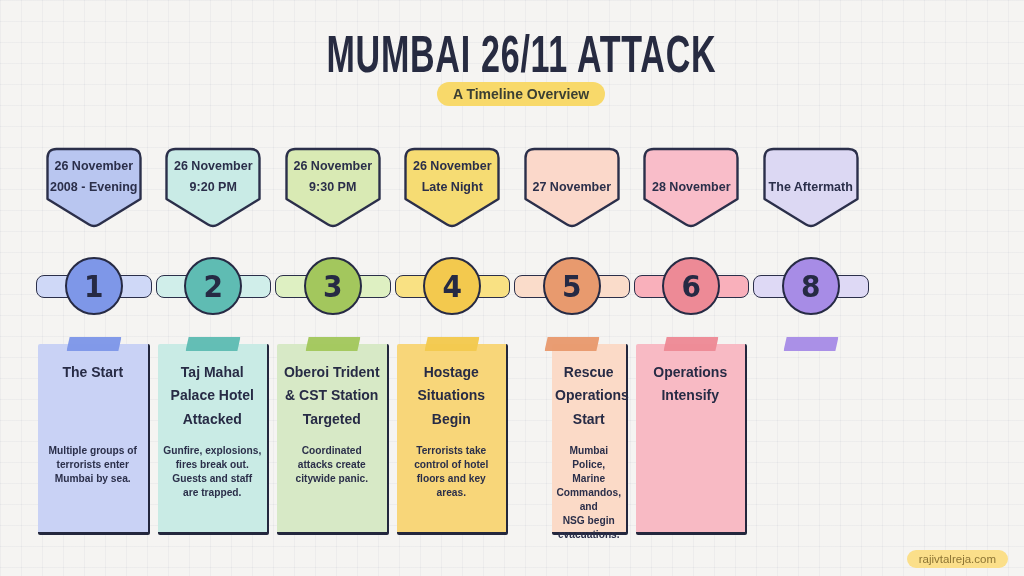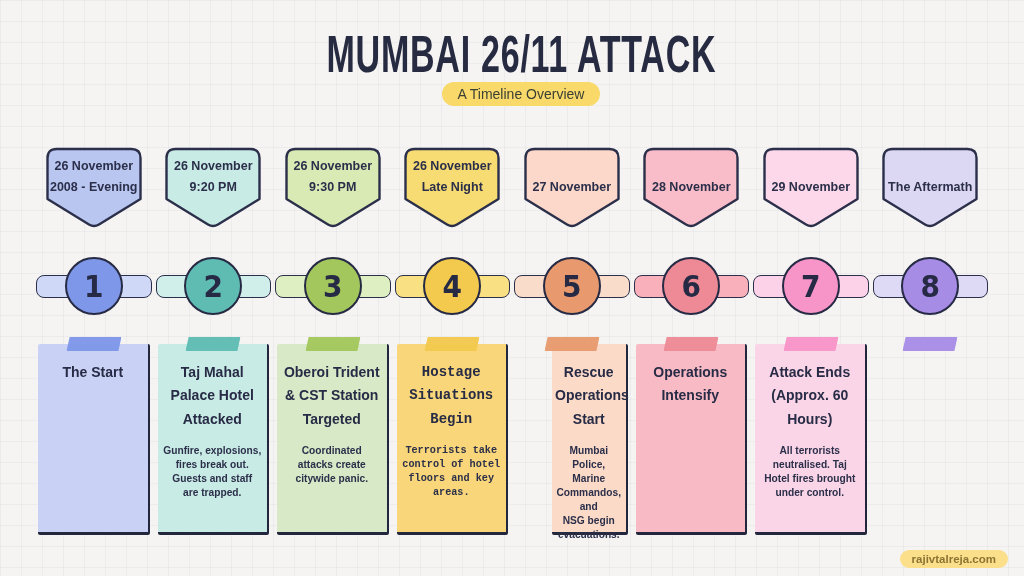--- a/index.html
+++ b/index.html
@@ -15,21 +15,21 @@
     color:#282c46;
   }
   .header { position:absolute; top:26px; left:0; width:100%; text-align:center; z-index:5;padding-left:18px; }
   .main-title {
     display:inline-block; font-size:46px; font-weight:800; line-height:1.1;
     letter-spacing:1px; color:#272b41; white-space:nowrap;
     transform:scale(0.74,1.12); transform-origin:center top;
   }
   .subtitle-pill {
     display:inline-block; margin-top:5px; background:#f8d96a; color:#3b3f33;
-    font-size:14px; font-weight:400; padding:4px 16px; border-radius:15px;
+    font-size:14px; font-weight:700; padding:4px 16px; border-radius:15px;
   }
   .board {
     position:absolute; left:34px; top:0; width:956px; height:480px;
     display:grid; grid-template-columns:repeat(8,1fr);
   }
   .col { position:relative; }
   .banner-svg {
     position:absolute; top:147px; left:50%; transform:translateX(-50%);
     width:97px; height:81px; overflow:visible;
   }
@@ -70,21 +70,21 @@
     font-size:14px; font-weight:700; line-height:1.6; color:#272b45;
     transform:scaleY(1.05); transform-origin:center top;
   }
   .card-body {
     position:absolute; top:100px; left:3px; right:3px; text-align:center;
     white-space:pre-line; font-size:10.2px; font-weight:700;
     line-height:1.38; color:#2b2f4a;
   }
   .watermark-pill {
     position:absolute; right:16px; bottom:8px; background:#fbdf8a;
-    color:#8c7434; font-size:11.5px; font-weight:700;
+    color:#8c7434; font-size:11.5px; font-weight:400;
     padding:3px 12px; border-radius:12px; z-index:6;margin-left:48px;
   }
 </style>
 </head>
 <body>
 
 <div class="page">
 
   <div class="header">
     <div class="main-title">MUMBAI 26/11 ATTACK</div>
@@ -100,20 +100,23 @@
       </svg>
       <div class="banner-text">26 November
 2008 - Evening</div>
       <div class="bar-seg" style="background: rgb(207, 216, 247);"></div>
       <div class="num-circle" style="background: rgb(126, 151, 232);">
           <span>1</span>
         </div>
       <div class="tape" style="background: rgb(126, 151, 232);"></div>
       <div class="card" style="background: rgb(201, 210, 245);">
         <div class="card-title">The Start</div>
+        <div class="card-body">Multiple groups of
+terrorists enter
+Mumbai by sea.</div>
       </div>
     </div>
 
     <div class="col">
       <svg class="banner-svg" viewBox="0 0 97 81">
         <path stroke="#2b2f4a" stroke-width="2.4" stroke-linejoin="round" d="M 11 2 L 86 2 Q 95 2 95 11 L 95 52 L 53.5 77.5 Q 48.5 80.5 43.5 77.5 L 2 52 L 2 11 Q 2 2 11 2 Z" fill="#c9ebe6"></path>
       </svg>
       <div class="banner-text">26 November
 9:20 PM</div>
       <div class="bar-seg" style="background: rgb(208, 238, 234);"></div>
@@ -157,21 +160,21 @@
       <svg class="banner-svg" viewBox="0 0 97 81">
         <path stroke="#2b2f4a" stroke-width="2.4" stroke-linejoin="round" d="M 11 2 L 86 2 Q 95 2 95 11 L 95 52 L 53.5 77.5 Q 48.5 80.5 43.5 77.5 L 2 52 L 2 11 Q 2 2 11 2 Z" fill="#f6dc73"></path>
       </svg>
       <div class="banner-text">26 November
 Late Night</div>
       <div class="bar-seg" style="background: rgb(249, 225, 131);"></div>
       <div class="num-circle" style="background: rgb(243, 201, 78);">
           <span>4</span>
         </div>
       <div class="tape" style="background: rgb(243, 201, 78);"></div>
-      <div class="card" style="background: rgb(248, 214, 121); font-family: Liberation Mono, monospace;">
+      <div class="card" style="background: rgb(248, 214, 121);">
         <div class="card-title">Hostage
 Situations
 Begin</div>
         <div class="card-body">Terrorists take
 control of hotel
 floors and key
 areas.</div>
       </div>
     </div>
 
@@ -206,40 +209,20 @@
       <div class="num-circle" style="background: rgb(237, 138, 150);">
           <span>6</span>
         </div>
       <div class="tape" style="background: rgb(237, 138, 150);"></div>
       <div class="card" style="background: rgb(248, 186, 196);">
         <div class="card-title">Operations
 Intensify</div>
       </div>
     </div>
 
-    <div class="col">
-      <svg class="banner-svg" viewBox="0 0 97 81">
-        <path stroke="#2b2f4a" stroke-width="2.4" stroke-linejoin="round" d="M 11 2 L 86 2 Q 95 2 95 11 L 95 52 L 53.5 77.5 Q 48.5 80.5 43.5 77.5 L 2 52 L 2 11 Q 2 2 11 2 Z" fill="#fcd8ea"></path>
-      </svg>
-      <div class="banner-text">29 November</div>
-      <div class="bar-seg" style="background: rgb(251, 210, 232);"></div>
-      <div class="num-circle" style="background: rgb(248, 149, 200);">
-          <span>7</span>
-        </div>
-      <div class="tape" style="background: rgb(248, 149, 200);"></div>
-      <div class="card" style="background: rgb(250, 213, 231);">
-        <div class="card-title">Attack Ends
-(Approx. 60
-Hours)</div>
-        <div class="card-body">All terrorists
-neutralised. Taj
-Hotel fires brought
-under control.</div>
-      </div>
-    </div>
 
     <div class="col">
       <svg class="banner-svg" viewBox="0 0 97 81">
         <path stroke="#2b2f4a" stroke-width="2.4" stroke-linejoin="round" d="M 11 2 L 86 2 Q 95 2 95 11 L 95 52 L 53.5 77.5 Q 48.5 80.5 43.5 77.5 L 2 52 L 2 11 Q 2 2 11 2 Z" fill="#dcd8f3"></path>
       </svg>
       <div class="banner-text">The Aftermath</div>
       <div class="bar-seg" style="background: rgb(222, 217, 245);"></div>
       <div class="num-circle" style="background: rgb(167, 140, 230);">
           <span>8</span>
         </div>

